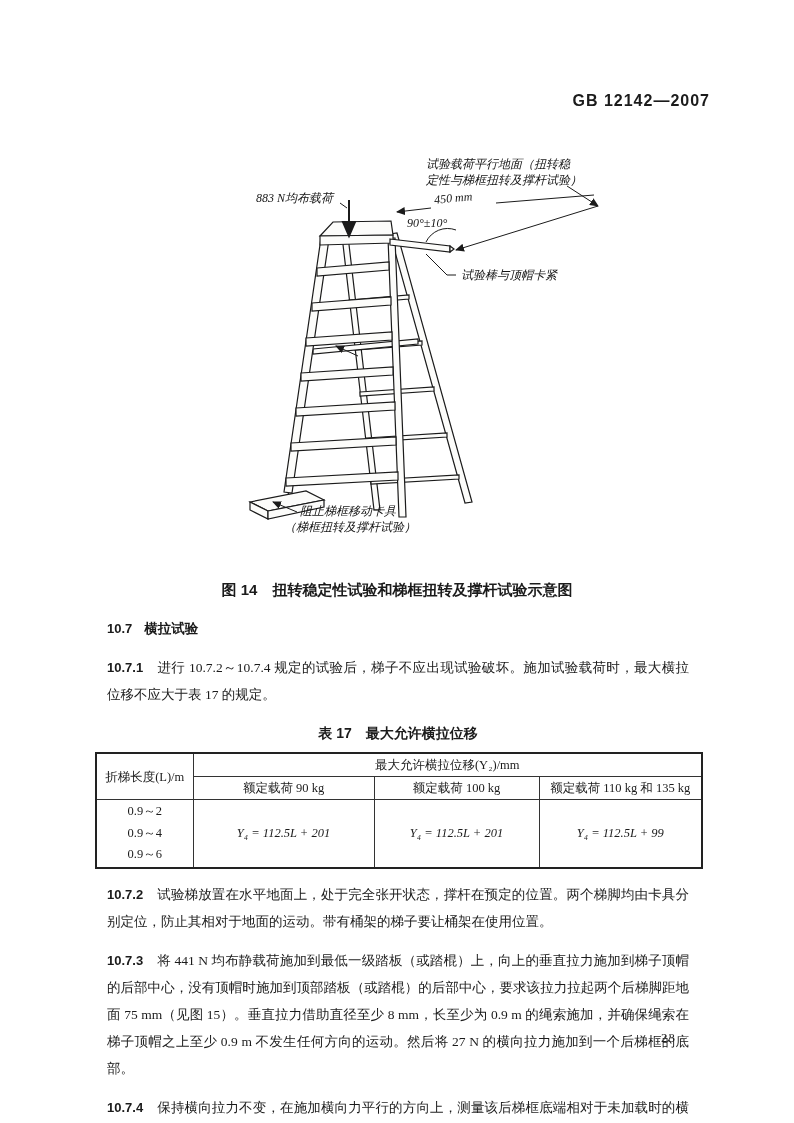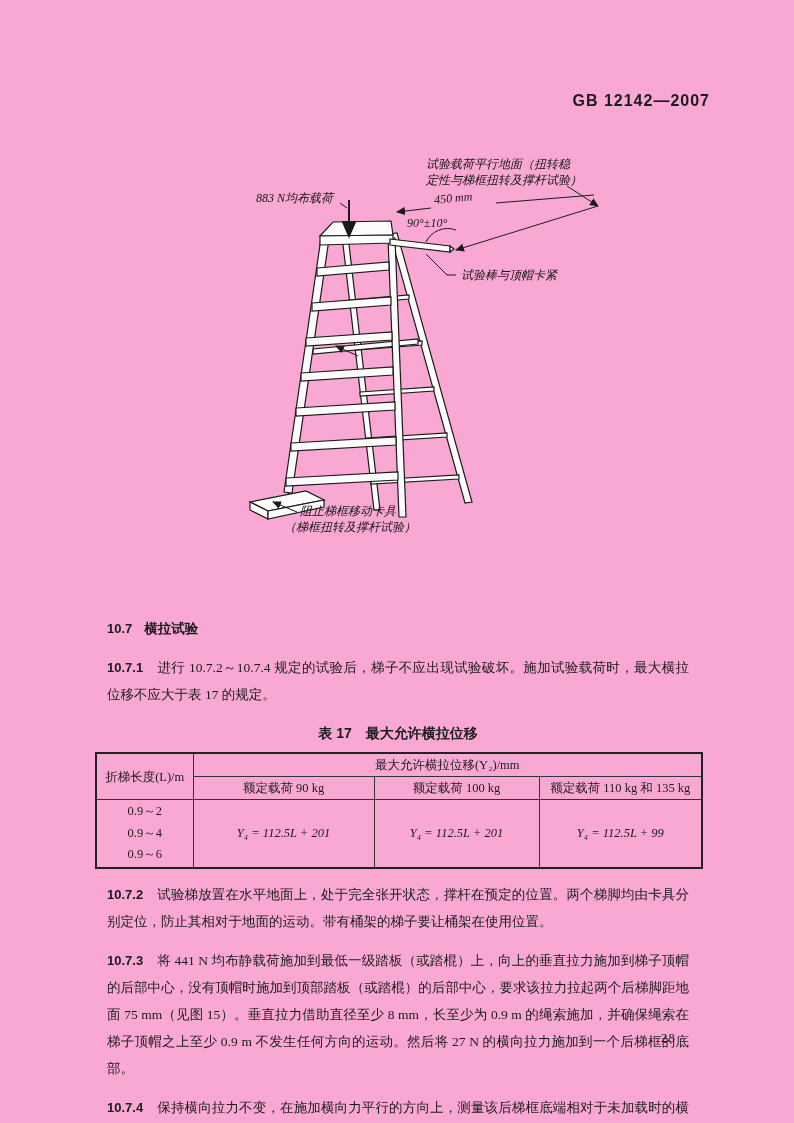--- a/index.html
+++ b/index.html
@@ -1,20 +1,20 @@
 <!DOCTYPE html>
 <html lang="zh"><head>
 <meta charset="utf-8">
 <style>
   html,body{margin:0;padding:0;background:#e8e8e8;}
   .page{
     position:relative;
     width:794px;height:1123px;
     margin:0 auto;
-    background:#f9a8d4;
+    background:#ffffff;
     font-family:"Liberation Serif","DejaVu Serif",serif;
     color:#1b1b1b;
     overflow:hidden;
   }
   .std-number{
     position:absolute;top:92px;right:84px;
     font-size:16px;font-weight:bold;letter-spacing:1px;
     font-family:"Liberation Sans","DejaVu Sans",sans-serif;
   }
   
@@ -137,20 +137,21 @@
     <div class="dlabel" style="left:166px;top:40px;">883 N均布载荷</div>
     <div class="dlabel" style="left:344px;top:40px;transform:rotate(-5deg);">450 mm</div>
     <div class="dlabel" style="left:317px;top:65px;">90°±10°</div>
     <div class="dlabel" style="left:371px;top:117px;text-align:center;">试验棒与顶帽卡紧</div>
     <div class="dlabel" style="left:210px;top:353px;">
       <div>阻止梯框移动卡具</div>
       <div style="margin-left:-16px;">（梯框扭转及撑杆试验）</div>
     </div>
   </div>
 
+  <div class="fig-caption">图 14　扭转稳定性试验和梯框扭转及撑杆试验示意图</div>
 
   <div class="content">
 
     <p class="heading-para"><span class="clause-num">10.7</span><span>横拉试验</span></p>
 
     <p><span class="clause-num">10.7.1</span><span>进行 10.7.2～10.7.4 规定的试验后，梯子不应出现试验破坏。施加试验载荷时，最大横拉位移不应大于表 17 的规定。</span></p>
 
     <div class="table-title">表 17　最大允许横拉位移</div>
 
     <table class="t17">

